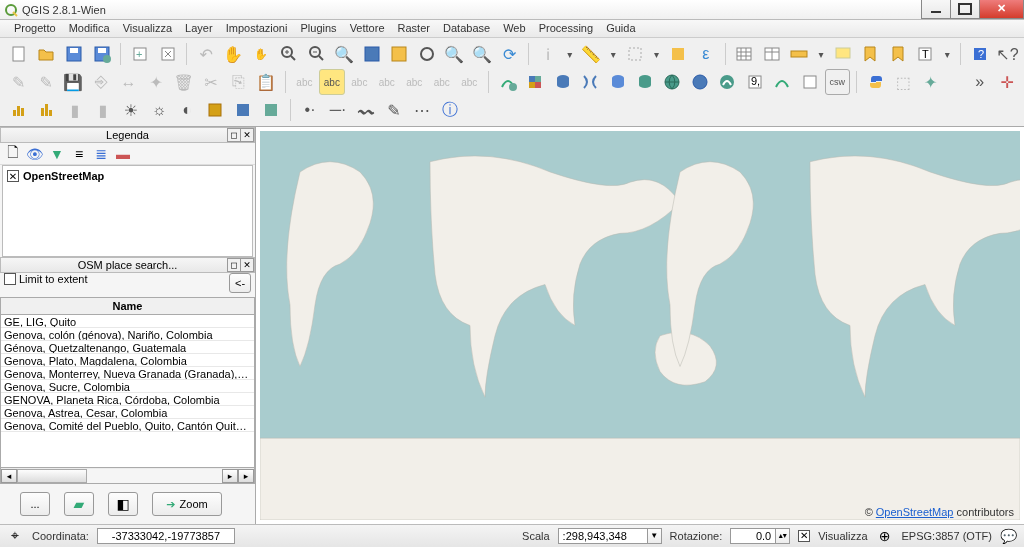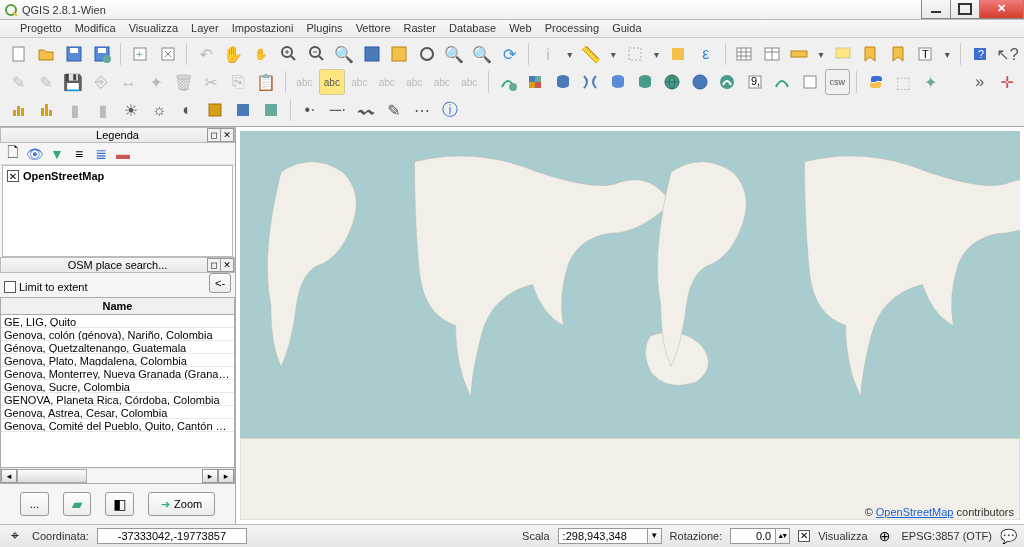--- a/index.html
+++ b/index.html
@@ -10,51 +10,51 @@
   .titlebar .app-icon { width:14px; height:14px; margin-right:4px; display:inline-flex; align-items:center; justify-content:center;}
   .titlebar .title { color:#333; }
   .win-controls { position:absolute; right:0; top:-1px; display:flex; }
   .win-btn { width:30px; height:20px; border:1px solid #888; border-top:none; display:flex; align-items:center; justify-content:center; font-weight:bold; margin-left:-1px; background:linear-gradient(#f8f8f8,#e8e8e8);}
   .win-btn.min::after{content:"";display:block;width:10px;height:2px;background:#333;margin-top:6px;}
   .win-btn.max::after{content:"";display:block;width:10px;height:8px;border:2px solid #333;}
   .win-btn.close{ background:linear-gradient(#f08080,#d43c2c); color:#fff; width:45px;}
   .win-btn.close::after{content:"✕"; font-size:11px;}
 
   
-  .menubar { height:18px; background:linear-gradient(#f8f8f8,#eaeaea); padding:2px 20px; border-bottom:1px solid #ccc;}
+  .menubar { height:18px; background:linear-gradient(#f8f8f8,#eaeaea); padding:2px 14px; border-bottom:1px solid #ccc;}
   .menubar span { margin-right:10px; color:#333; cursor:default; }
 
   
   .toolbars { background:#f0f0f0; border-bottom:1px solid #aaa; padding:2px 4px 2px 6px;}
   .toolrow { display:flex; align-items:center; height:28px; gap:2px;}
   .tb-btn { width:26px; height:26px; border:1px solid transparent; border-radius:3px; display:flex; align-items:center; justify-content:center; font-size:16px; color:#555;}
   .tb-sep { width:6px;}
   .tb-group-sep { width:1px; height:22px; background:#ccc; margin:0 4px;}
   .tb-btn.dim { color:#bbb; }
   .tb-arrow { width:14px; font-size:10px; color:#555; display:flex; align-items:center; justify-content:center;}
 
   
   .main { display:flex; height:calc(547px - 20px - 18px - 90px - 22px); }
-  .leftcol { width:236px; background:#f5f5f5; display:flex; flex-direction:column; border-right:1px solid #aaa;}
+  .leftcol { width:256px; background:#f5f5f5; display:flex; flex-direction:column; border-right:1px solid #aaa;}
   .panel-header { height:16px; background:linear-gradient(#f6f6f6,#e8e8e8); border:1px solid #bbb; display:flex; align-items:center; position:relative; font-size:10px;}
   .panel-header .ph-title{ position:absolute; left:50%; transform:translateX(-50%);}
   .panel-header .ph-ctrls{ position:absolute; right:0; display:flex;}
   .ph-btn{ width:14px;height:14px;border:1px solid #999; background:#f0f0f0; display:flex;align-items:center;justify-content:center; font-size:9px; margin-left:-1px;}
   .legend-toolbar { height:22px; display:flex; align-items:center; gap:4px; padding:2px 4px; border-bottom:1px solid #ddd;}
   .ltb-btn{ width:18px;height:18px; display:flex;align-items:center;justify-content:center; font-size:14px;}
   .legend-body { flex:0 0 92px; background:#fff; border:1px solid #bbb; margin:0 2px; overflow:auto; padding:4px;}
   .legend-item{ display:flex; align-items:center; gap:4px;}
   .legend-item b{font-weight:bold;}
   .chk{width:12px;height:12px;border:1px solid #555;display:inline-flex;align-items:center;justify-content:center;font-size:10px;background:#fff;}
 
   .osm-panel{ display:flex; flex-direction:column; flex:1; min-height:0;}
   .osm-row1{ display:flex; align-items:center; gap:4px; padding:4px;}
   .osm-row1 input[type=text]{ width:80px; height:18px; border:1px solid #888; padding:1px 3px; background:#fff;}
   .go-btn{ width:22px;height:20px; border:1px solid #999; border-radius:3px; background:linear-gradient(#fdfdfd,#ececec); display:flex;align-items:center;justify-content:center;}
-  .osm-row2{ display:flex; align-items:flex-end; justify-content:space-between; padding:0 4px 4px 4px;}
+  .osm-row2{ display:flex; align-items:flex-start; justify-content:space-between; padding:0 4px 4px 4px;}
   .osm-row2 .lbl-limit{display:flex;align-items:center;gap:3px;}
   .results{ flex:1; margin:0 0; display:flex; flex-direction:column; min-height:0;}
   .results-header{ background:#f0f0f0; border:1px solid #aaa; text-align:center; font-weight:bold; padding:2px 0;}
   .results-list{ border:1px solid #aaa; border-top:none; background:#fff; overflow:hidden; flex:1;}
   .results-list .row{ padding:1px 3px; white-space:nowrap; overflow:hidden; text-overflow:ellipsis; border-bottom:1px solid #e8e8e8; height:13px; line-height:13px;}
   .results-list .row.sel{ background:#3a76d8; color:#fff;}
   .h-scroll{ height:16px; border:1px solid #aaa; border-top:none; display:flex; align-items:center; background:#ececec;}
   .h-scroll .sb-btn{ width:16px;height:14px;border:1px solid #999;background:linear-gradient(#fff,#ddd);display:flex;align-items:center;justify-content:center;font-size:9px;}
   .h-scroll .track{ flex:1; height:14px; background:#f5f5f5; position:relative;}
   .h-scroll .thumb{ position:absolute; left:0; top:0; width:70px; height:14px; background:linear-gradient(#fdfdfd,#dcdcdc); border:1px solid #aaa;}
@@ -65,21 +65,21 @@
   
   .mapwrap{ flex:1; background:#fff; position:relative; }
   .mapcanvas{ position:absolute; inset:4px; background:#a9ccce; overflow:hidden;}
   .attrib{ position:absolute; right:6px; bottom:2px; font-size:10px; color:#333;}
   .attrib a{ color:#1a5fd0; text-decoration:underline;}
 
   
   .statusbar{ height:22px; background:linear-gradient(#f4f4f4,#e6e6e6); border-top:1px solid #bbb; display:flex; align-items:center; padding:0 6px; gap:8px;}
   .statusbar .lbl{ color:#333;}
   .st-input{ height:16px; border:1px solid #999; background:#fff; padding:0 4px;}
-  .st-input.coord{ width:150px; text-align:center;}
+  .st-input.coord{ width:138px; text-align:center;}
   .st-input.scale{ width:90px; text-align:left;}
   .st-input.rot{ width:46px; text-align:right;}
   .sb-icon{ width:18px;height:18px;display:flex;align-items:center;justify-content:center;font-size:14px;}
   .drop-arrow{width:14px;height:16px;border:1px solid #999;border-left:none;background:linear-gradient(#fdfdfd,#ececec);display:flex;align-items:center;justify-content:center;font-size:8px;}
   .statusbar .spacer{flex:1;}
 
   
   .land{ fill:#f2efe9; stroke:#b8b8b0; stroke-width:0.5;}
 </style>
 </head>

